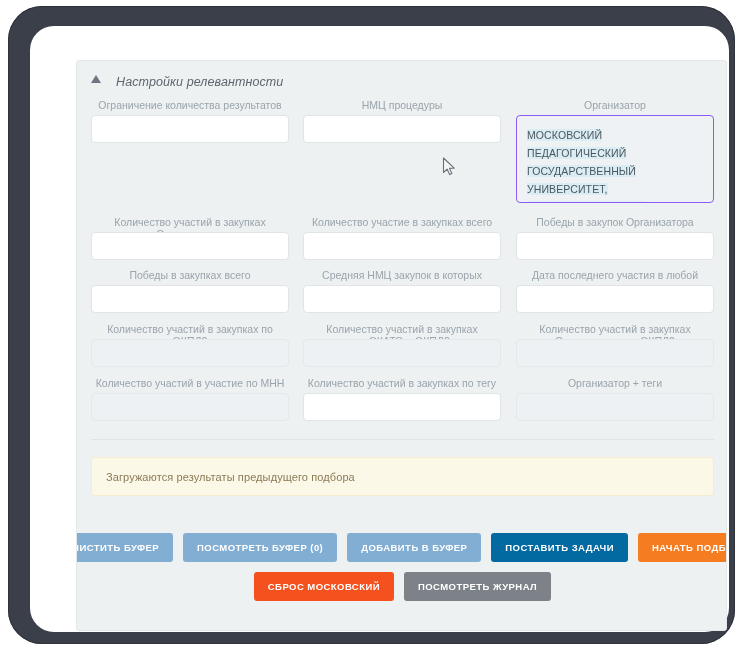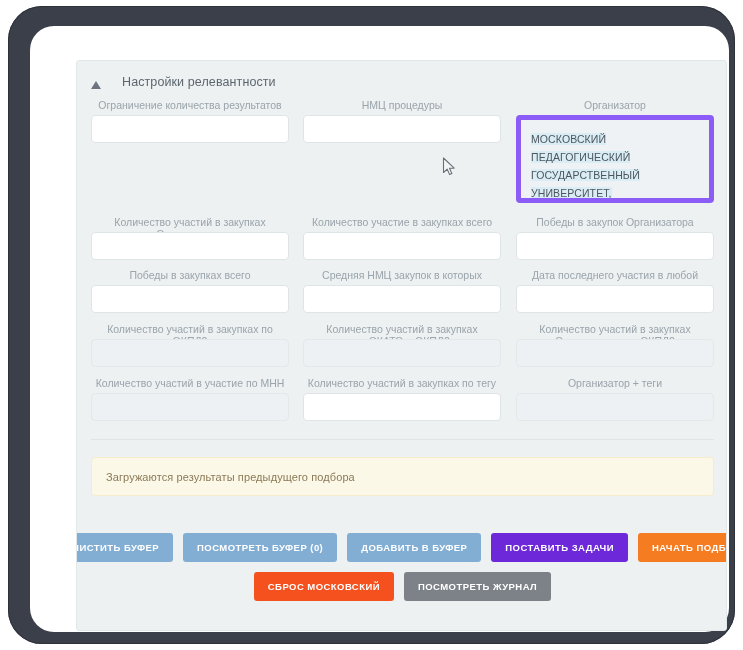--- a/index.html
+++ b/index.html
@@ -37,21 +37,21 @@
     background: #edf1f2;
     border: 1px solid #e2e7e9;
     border-radius: 3px;
     overflow: hidden;
   }
 
   
   #panel-header {
     position: absolute;
     left: 14px; top: 14px;
-    display: flex; align-items: flex-end; gap: 21px;
+    display: flex; align-items: flex-start; gap: 15px; font-style: italic;
   }
   .tri-up {
     width: 0; height: 0;
     border-left: 5px solid transparent;
     border-right: 5px solid transparent;
     border-bottom: 8px solid #6d7580;
   }
   #panel-title {
     font-size: 12.5px;
     color: #5d666f;
@@ -83,21 +83,21 @@
   .field .inp.disabled {
     background: #eef1f3;
     border-color: #e3e8ea;
   }
   .field .inp::placeholder { color: #c3cbd1; }
 
   
   .org-box {
     width: 100%;
     height: 88px;
-    border: 5px solid #8b5cf6;
+    border: 1px solid #8b5cf6;
     border-radius: 4px;
     background: #eef2f4;
     padding: 9px 10px;
     overflow: hidden;
     position: relative;
   }
   .org-hl {
     background: #daecf4;
     display: inline;
     font-size: 10.5px;
@@ -150,21 +150,21 @@
     font-size: 9.5px;
     font-weight: bold;
     letter-spacing: .45px;
     padding: 0 14px;
     cursor: pointer;
     white-space: nowrap;
     font-family: inherit;
     display: flex; align-items: center; justify-content: center;
   }
   .btn-blue   { background: #83aed3; }
-  .btn-peach  { background: #6d28d9; }
+  .btn-peach  { background: #0369a1; }
   .btn-orange { background: #f67c21; }
   .btn-red    { background: #f4511e; }
   .btn-gray   { background: #7c8288; }
 
   
   #cursor {
     position: absolute;
     left: 412px; top: 131px;
     width: 14px; height: 20px;
     pointer-events: none;

